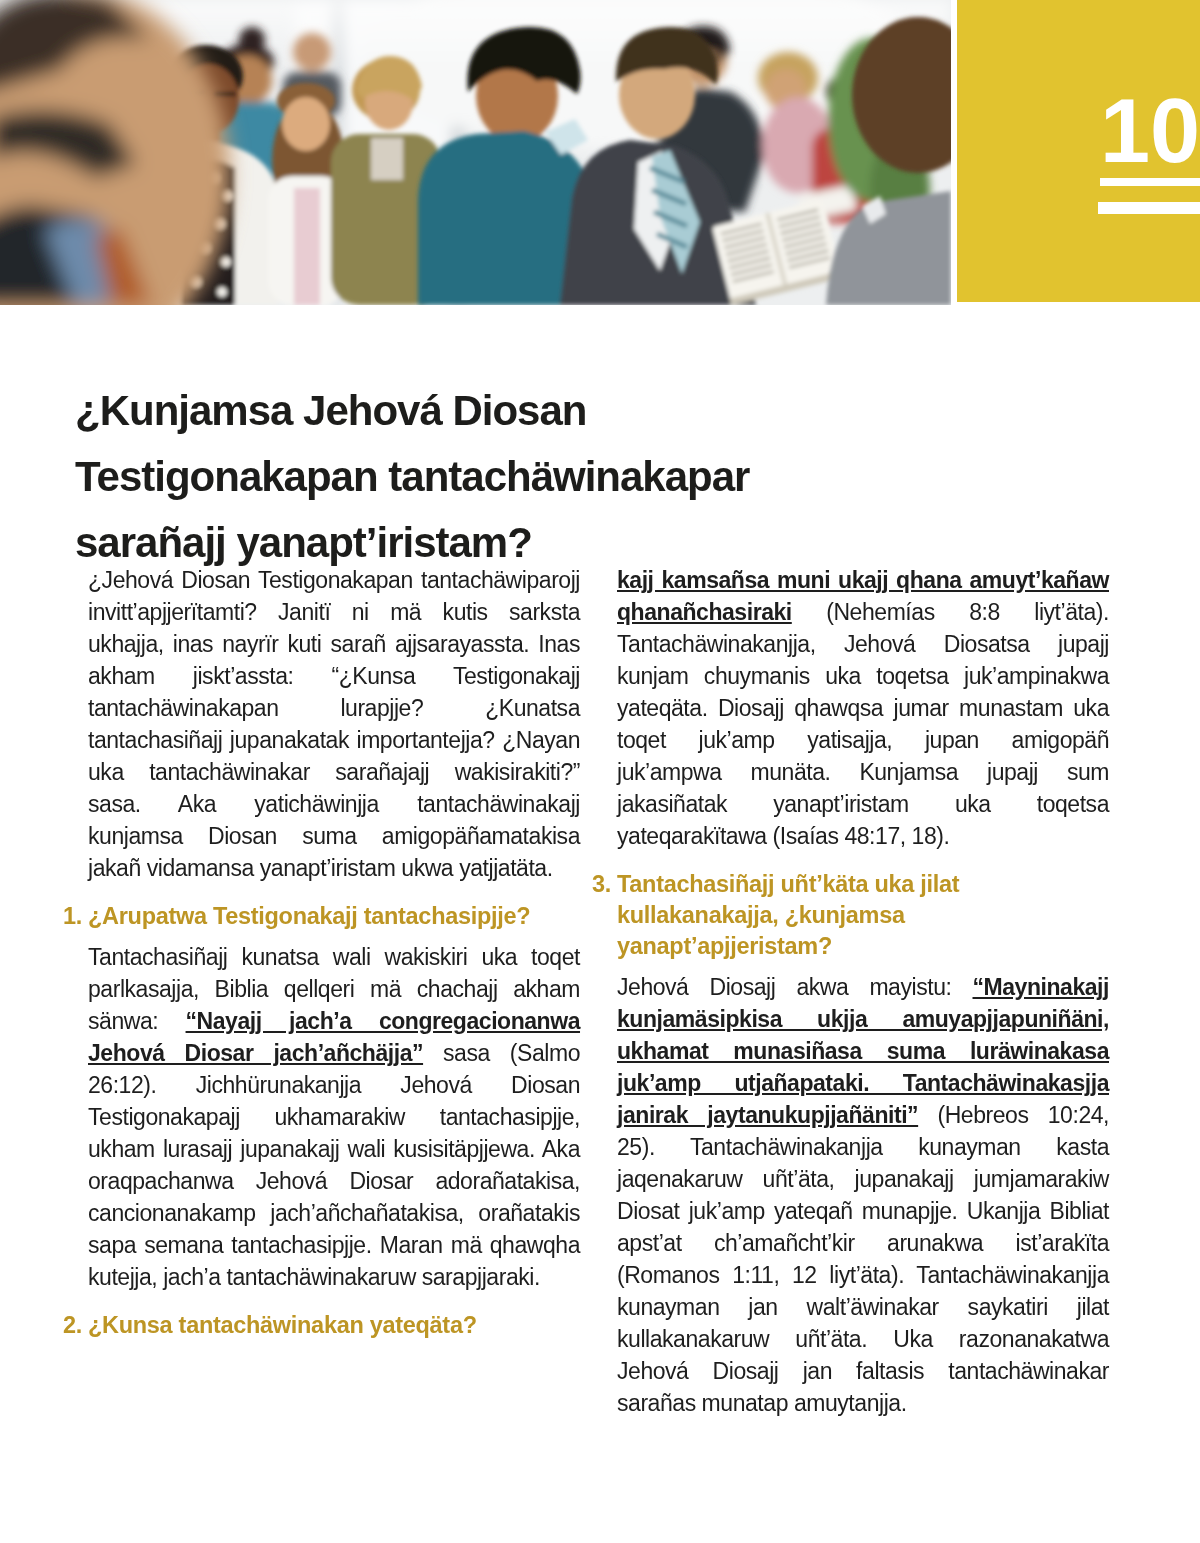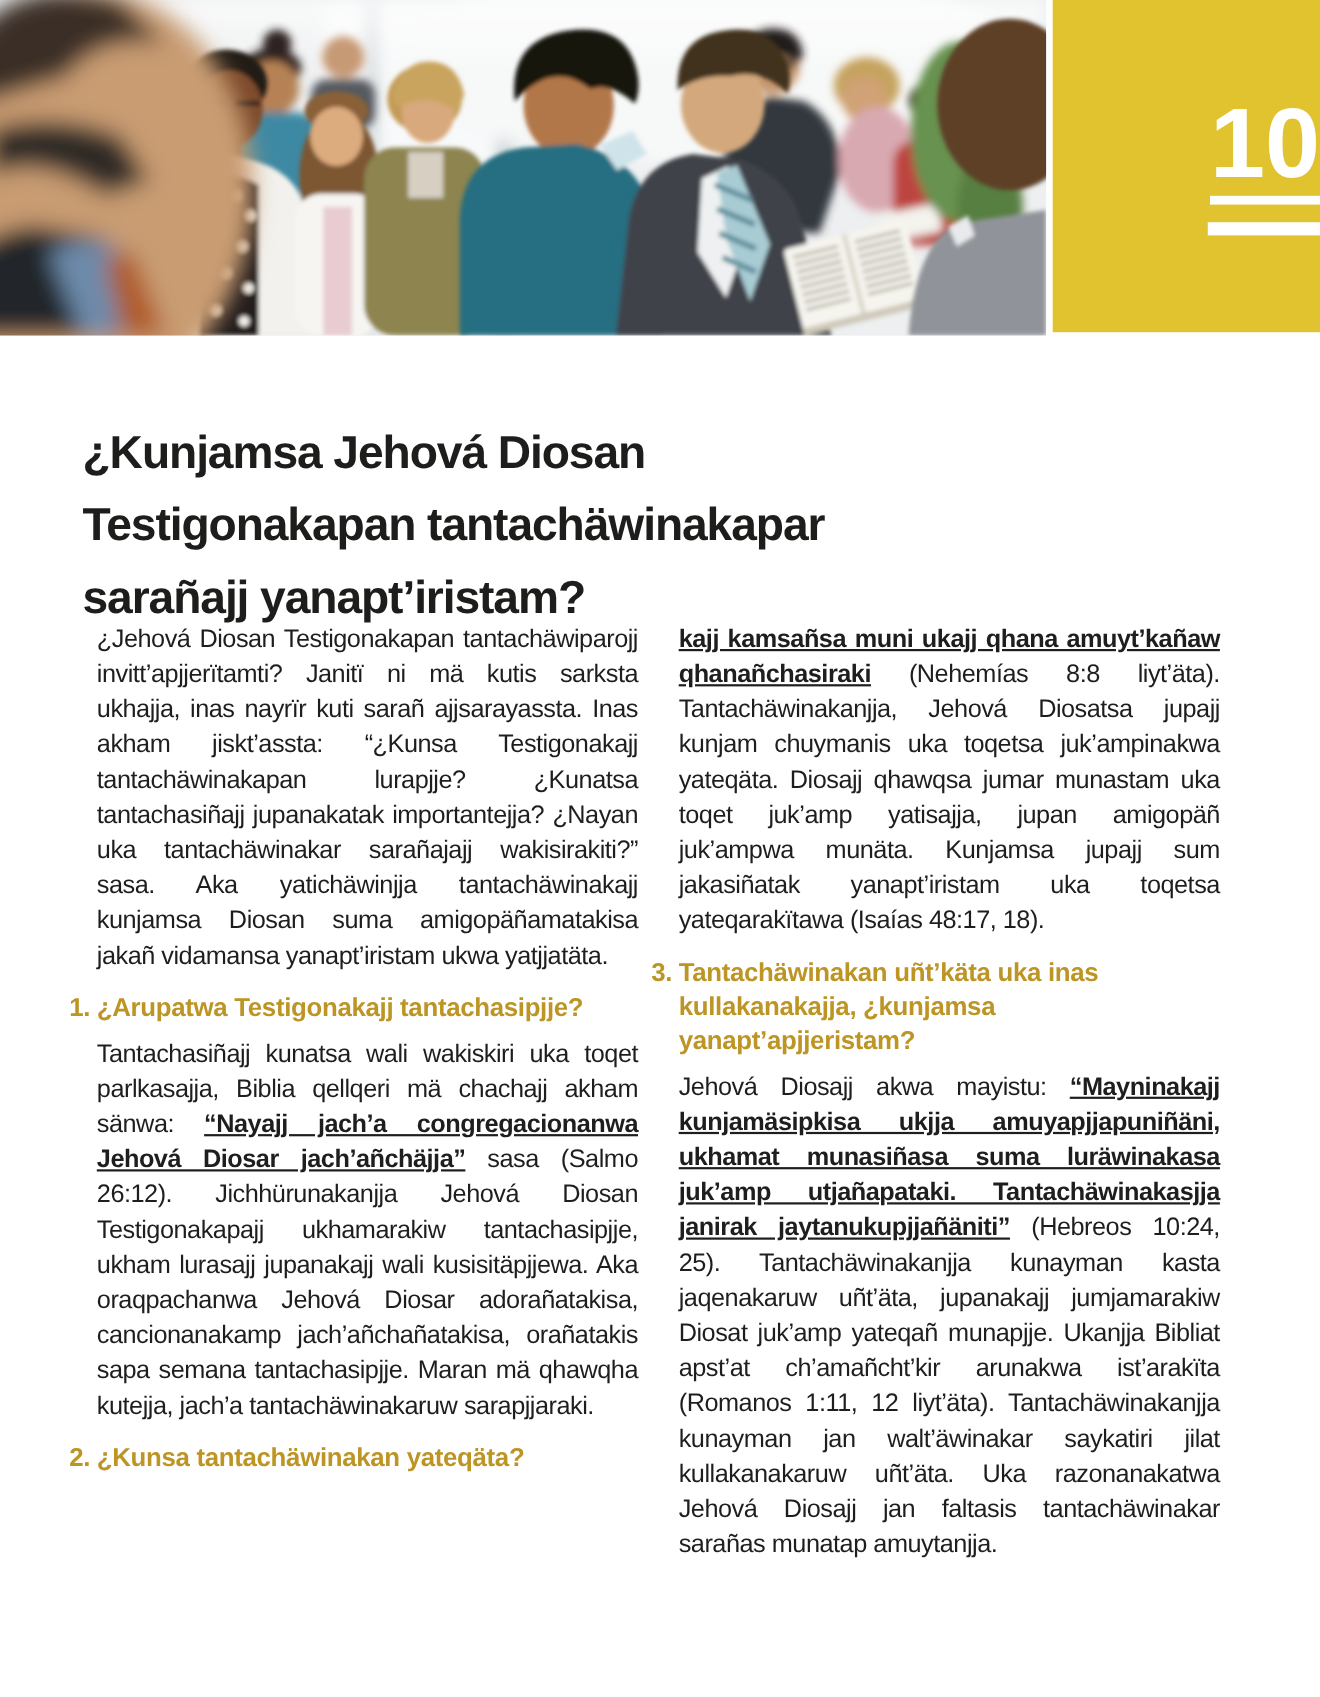--- a/index.html
+++ b/index.html
@@ -229,19 +229,19 @@
       <p class="para"><span>Tantachasiñajj kunatsa wali wakiskiri uka toqet parlkasajja, Biblia qellqeri mä chachajj akham sänwa: </span><span class="b">“Nayajj jach’a congregacionanwa Jehová Diosar jach’añchäjja”</span><span> sasa (Salmo 26:12). Jichhürunakanjja Jehová Diosan Testigonakapajj ukhamarakiw tantachasipjje, ukham lurasajj jupanakajj wali kusisitäpjjewa. Aka oraqpachanwa Jehová Diosar adorañatakisa, cancionanakamp jach’añchañatakisa, orañatakis sapa semana tantachasipjje. Maran mä qhawqha kutejja, jach’a tantachäwinakaruw sarapjjaraki.</span></p>
       <div class="heading" style="color: rgb(189, 149, 36);">
         <span class="hnum">2.</span>
         <span class="htext">¿Kunsa tantachäwinakan yateqäta?</span>
       </div>
     </div>
   <div class="col" id="col-right">
       <p class="para"><span class="b">kajj kamsañsa muni ukajj qhana amuyt’kañaw qhanañchasiraki</span><span> (Nehemías 8:8 liyt’äta). Tantachäwinakanjja, Jehová Diosatsa jupajj kunjam chuymanis uka toqetsa juk’ampinakwa yateqäta. Diosajj qhawqsa jumar munastam uka toqet juk’amp yatisajja, jupan amigopäñ juk’ampwa munäta. Kunjamsa jupajj sum jakasiñatak yanapt’iristam uka toqetsa yateqarakïtawa (Isaías 48:17, 18).</span></p>
       <div class="heading" style="color: rgb(189, 149, 36);">
         <span class="hnum">3.</span>
-        <span class="htext">Tantachäwinakan uñt’käta uka inas
+        <span class="htext">Tantachasiñajj uñt’käta uka jilat
 kullakanakajja, ¿kunjamsa
 yanapt’apjjeristam?</span>
       </div>
       <p class="para"><span>Jehová Diosajj akwa mayistu: </span><span class="b">“Mayninakajj kunjamäsipkisa ukjja amuyapjjapuniñäni, ukhamat munasiñasa suma luräwinakasa juk’amp utjañapataki. Tantachäwinakasjja janirak jaytanukupjjañäniti”</span><span> (Hebreos 10:24, 25). Tantachäwinakanjja kunayman kasta jaqenakaruw uñt’äta, jupanakajj jumjamarakiw Diosat juk’amp yateqañ munapjje. Ukanjja Bibliat apst’at ch’amañcht’kir arunakwa ist’arakïta (Romanos 1:11, 12 liyt’äta). Tantachäwinakanjja kunayman jan walt’äwinakar saykatiri jilat kullakanakaruw uñt’äta. Uka razonanakatwa Jehová Diosajj jan faltasis tantachäwinakar sarañas munatap amuytanjja.</span></p>
     </div>
 </div>
 
 </body></html>

